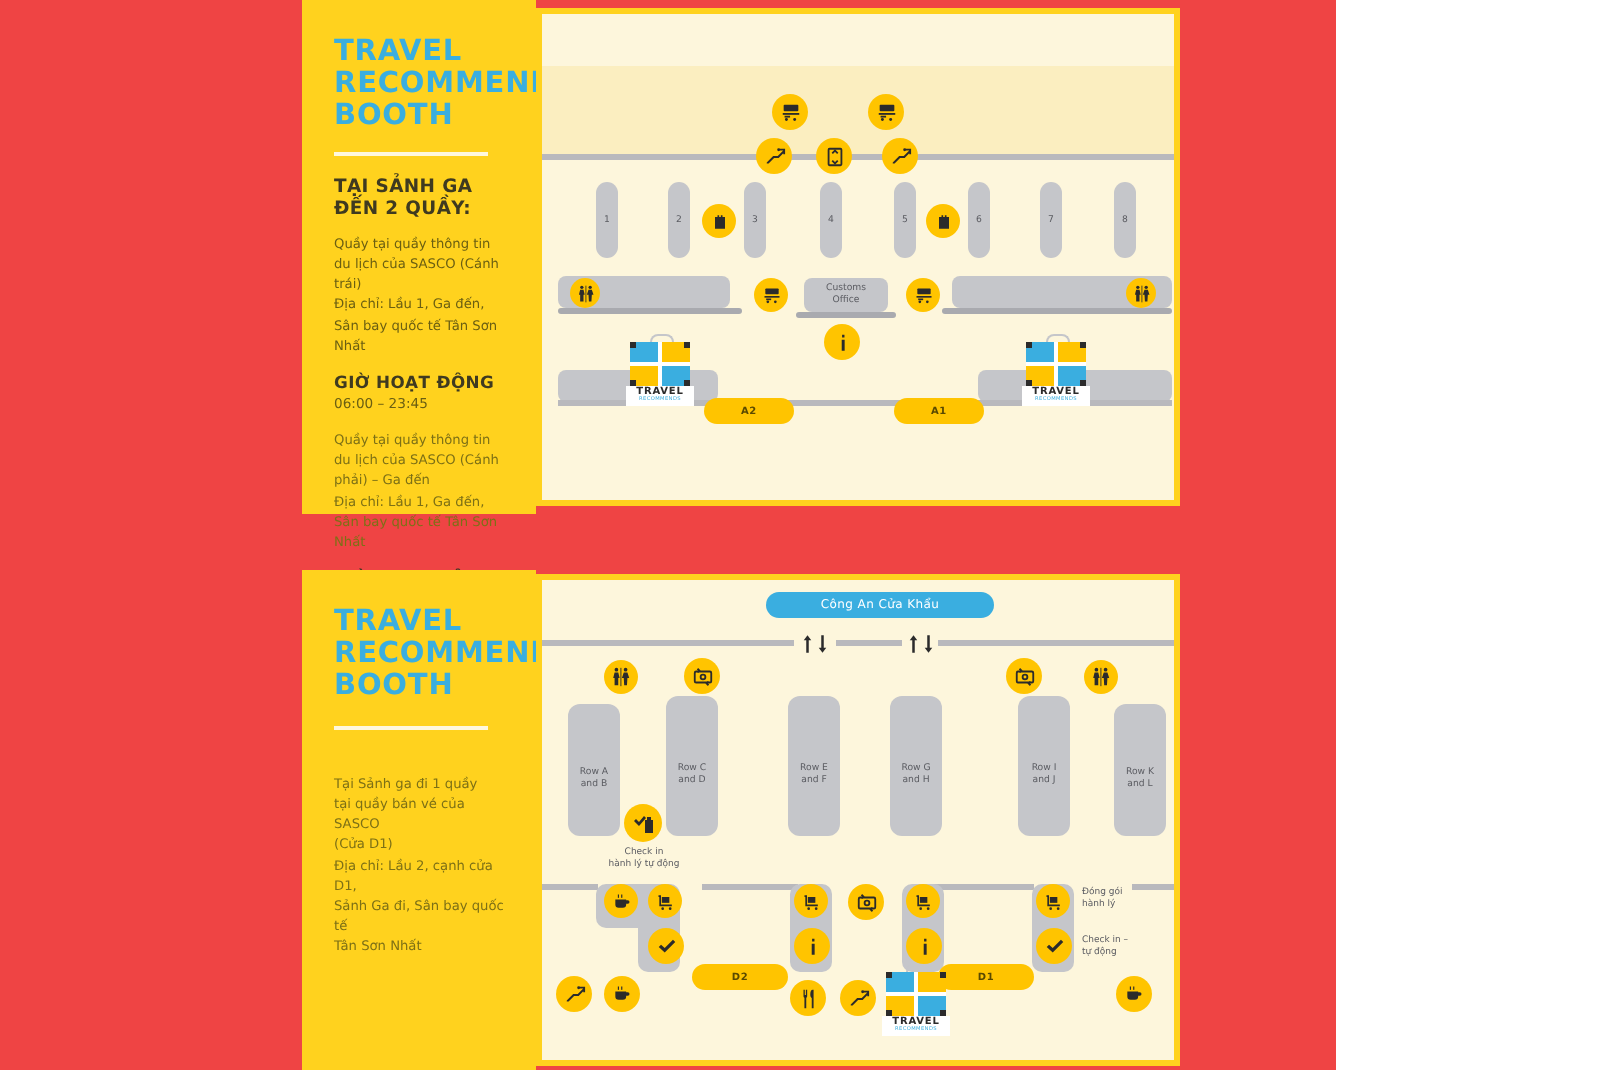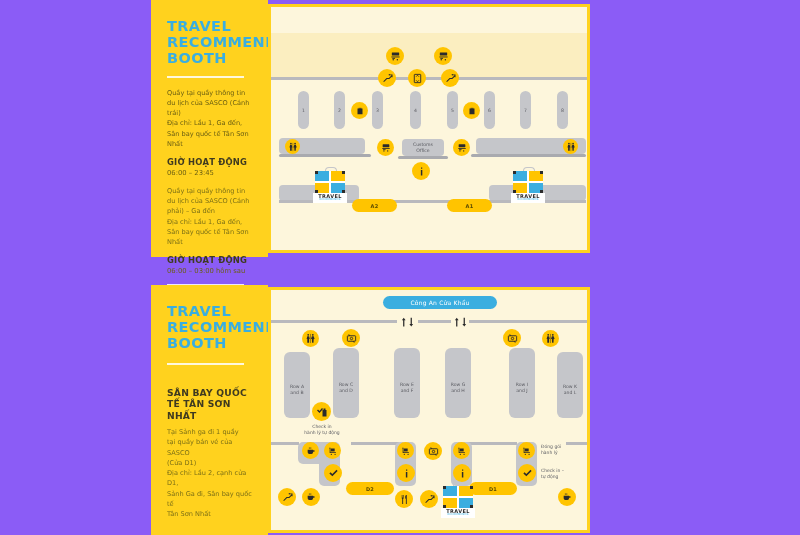--- a/index.html
+++ b/index.html
@@ -1,17 +1,17 @@
 <!DOCTYPE html>
 <html><head>
 <meta charset="utf-8">
 <style>
   html,body{margin:0;padding:0;background:#ffffff;}
   body{width:800px;height:535px;font-family:"DejaVu Sans","Liberation Sans",sans-serif;overflow:hidden;}
-  .page{position:relative;width:800px;height:535px;background:#8b5cf6;}
+  .page{position:relative;width:668px;height:535px;background:#ef4444;}
 
   
   .panel{position:absolute;display:flex;}
   .side{background:#FFD21E;box-sizing:border-box;padding:18px 14px 10px 16px;}
   .side-title{color:#3AAEE0;font-weight:bold;font-size:14.5px;line-height:1.12;letter-spacing:.4px;text-transform:uppercase;}
   .rule{height:2px;background:#ffffff;opacity:.85;margin:9px 0 10px 0;width:88%;}
   .h-sub{color:#3f3a20;font-weight:bold;font-size:9.2px;line-height:1.25;letter-spacing:.2px;text-transform:uppercase;margin-bottom:6px;}
   .p-body{color:#6b5f12;font-size:6.6px;line-height:1.55;margin-bottom:8px;}
   .p-body.dim{color:#7d7016;}
   .h-hours{color:#3f3a20;font-weight:bold;font-size:8.4px;letter-spacing:.2px;margin-bottom:2px;text-transform:uppercase;}
@@ -66,20 +66,21 @@
 
   <div class="panel" style="left:151px;top:0px;width:439px;height:257px;">
 
     <div class="side" style="width:117px;height:257px;">
       <div class="side-title">
         <div>TRAVEL</div>
         <div>RECOMMENDS</div>
         <div>BOOTH</div>
       </div>
       <div class="rule"></div>
+      <div class="h-sub">TẠI SẢNH GA ĐẾN 2 QUẦY:</div>
 
       <div class="p-body" style="white-space:pre-line;">Quầy tại quầy thông tin du lịch của SASCO (Cánh trái)
 Địa chỉ: Lầu 1, Ga đến, Sân bay quốc tế Tân Sơn Nhất</div>
       <div class="h-hours">GIỜ HOẠT ĐỘNG</div>
       <div class="hours-val">06:00 – 23:45</div>
 
       <div class="p-body dim" style="white-space:pre-line;">Quầy tại quầy thông tin du lịch của SASCO (Cánh phải) – Ga đến
 Địa chỉ: Lầu 1, Ga đến, Sân bay quốc tế Tân Sơn Nhất</div>
       <div class="h-hours">GIỜ HOẠT ĐỘNG</div>
       <div class="hours-val">06:00 – 03:00 hôm sau</div>
@@ -278,21 +279,20 @@
 
   <div class="panel" style="left:151px;top:285px;width:439px;height:250px;">
 
     <div class="side" style="width:117px;height:250px;">
       <div class="side-title">
         <div>TRAVEL</div>
         <div>RECOMMENDS</div>
         <div>BOOTH</div>
       </div>
       <div class="rule" style="margin:11px 0 22px 0;"></div>
-      <div class="h-sub">SÂN BAY QUỐC TẾ TÂN SƠN NHẤT</div>
       <div class="p-body dim" style="white-space:pre-line;">Tại Sảnh ga đi 1 quầy
 tại quầy bán vé của SASCO
 (Cửa D1)
 Địa chỉ: Lầu 2, cạnh cửa D1,
 Sảnh Ga đi, Sân bay quốc tế
 Tân Sơn Nhất</div>
 
     </div>
 
     <div class="map" style="width:322px;height:246px;margin-top:2px;">

